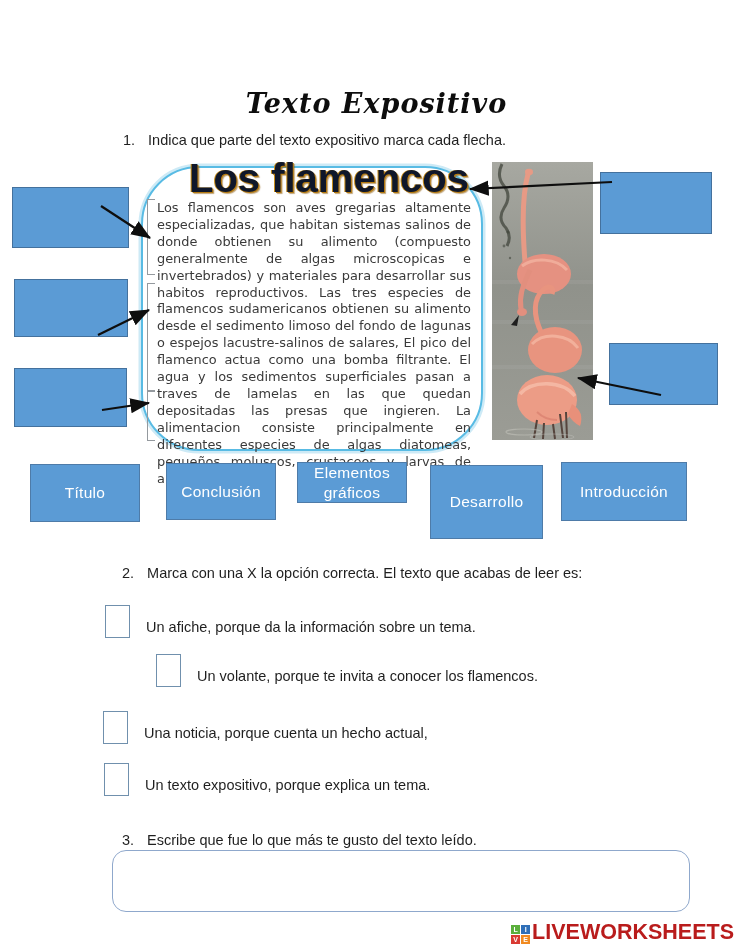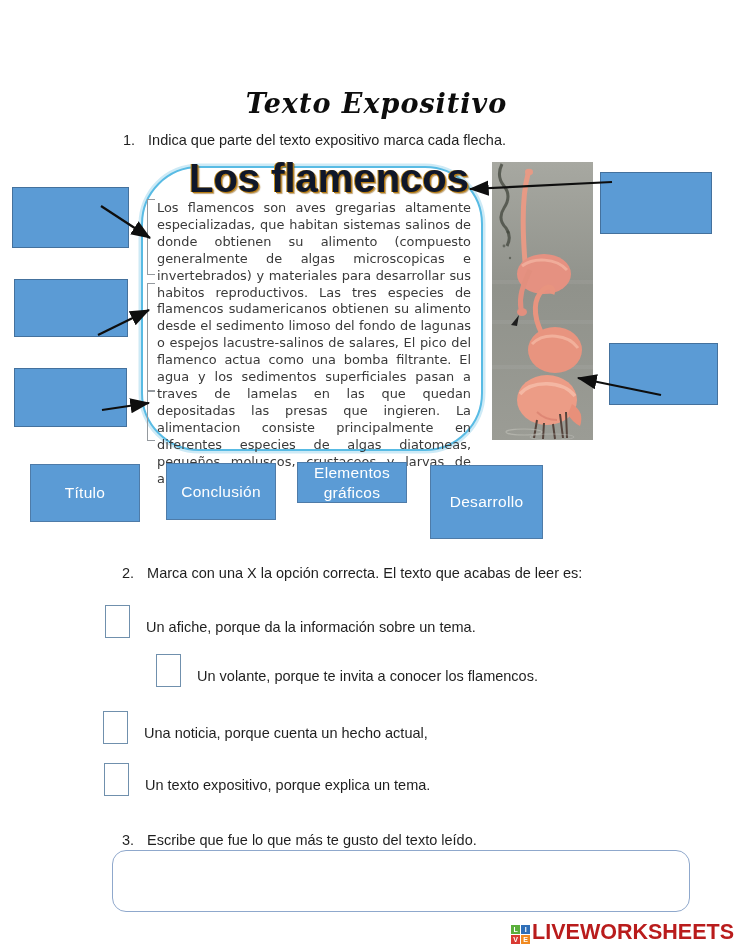--- a/index.html
+++ b/index.html
@@ -159,20 +159,21 @@
     <line x1="98" y1="335" x2="149" y2="310" stroke="#0e0e0e" stroke-width="2.2" marker-end="url(#ah)"></line>
     <line x1="102" y1="410" x2="149" y2="403" stroke="#0e0e0e" stroke-width="2.2" marker-end="url(#ah)"></line>
     <line x1="612" y1="182" x2="470" y2="189" stroke="#0e0e0e" stroke-width="2.2" marker-end="url(#ah)"></line>
     <line x1="661" y1="395" x2="578" y2="378" stroke="#0e0e0e" stroke-width="2.2" marker-end="url(#ah)"></line>
   </svg>
 
   <div class="wordbtn wb1">Título</div>
   <div class="wordbtn wb2">Conclusión</div>
   <div class="wordbtn wb3">Elementos gráficos</div>
   <div class="wordbtn wb4">Desarrollo</div>
+  <div class="wordbtn wb5">Introducción</div>
 
   <div class="qline q2line">
     <span>2.</span>
     <span>Marca con una X la opción correcta. El texto que acabas de leer es:</span>
   </div>
 
   <div class="optrow or1">
     <div class="checkbox"></div>
     <span class="optlabel">Un afiche, porque da la información sobre un tema.</span>
   </div>

